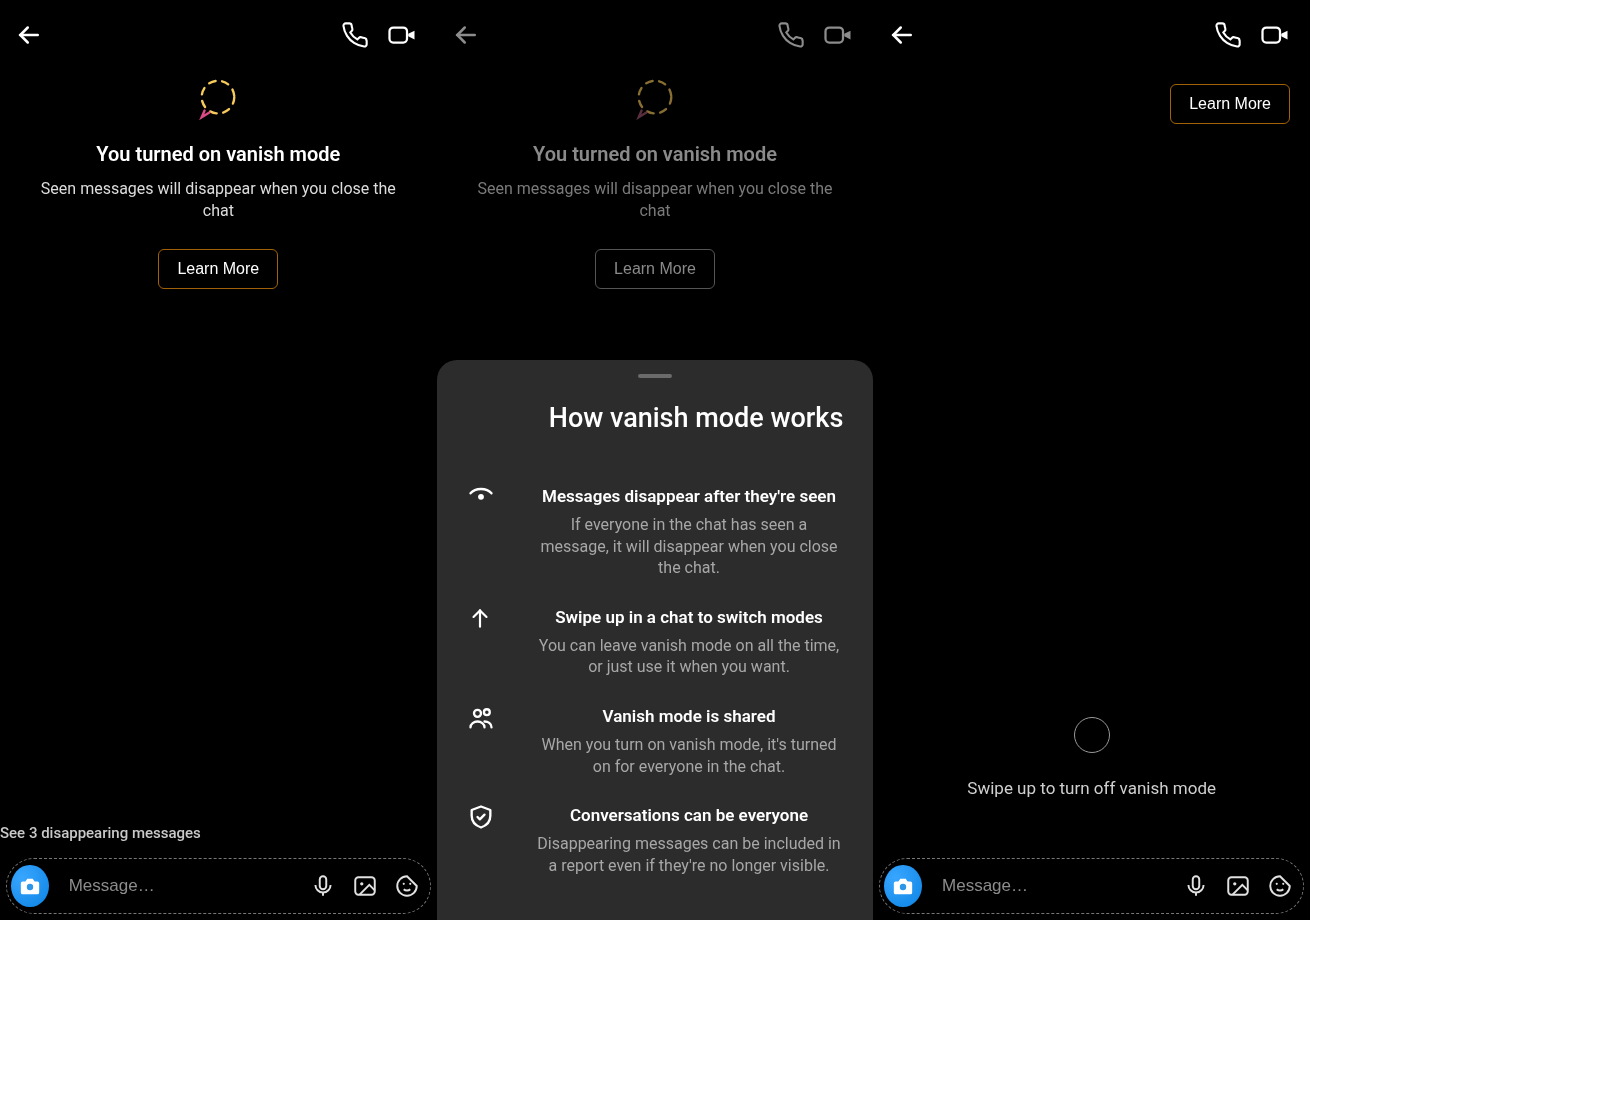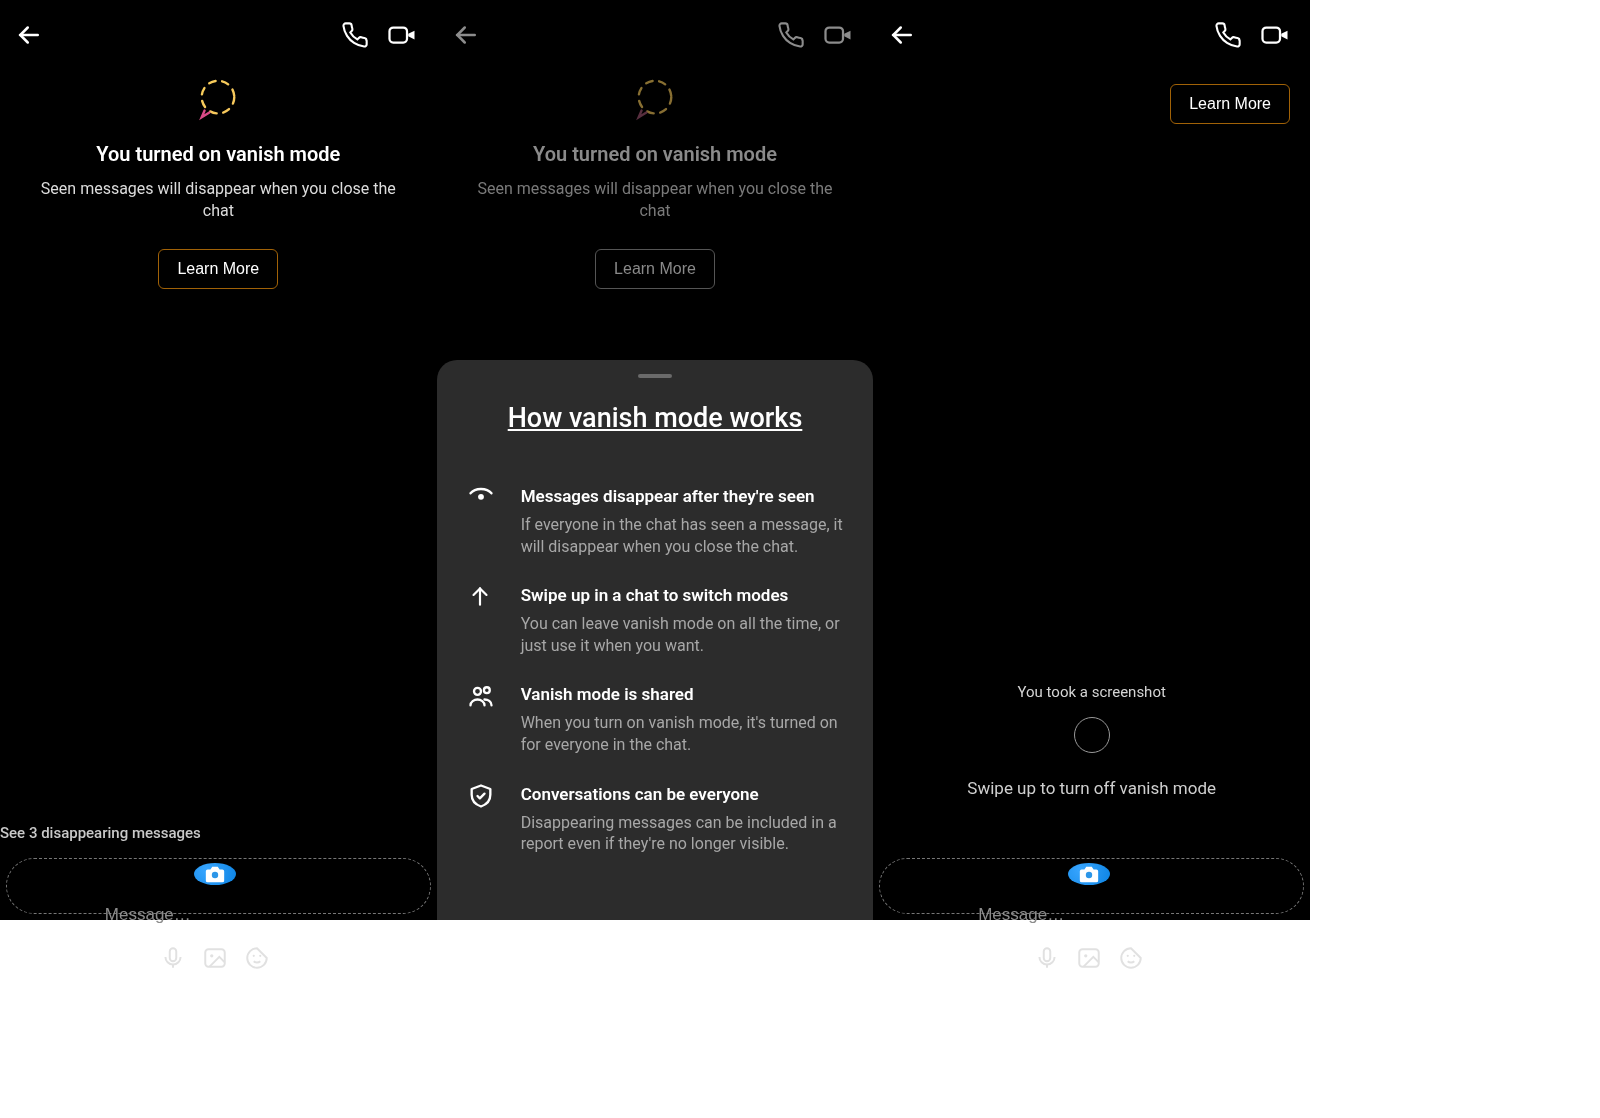--- a/index.html
+++ b/index.html
@@ -84,29 +84,29 @@
     padding: 14px 30px 40px 30px;
   }
   .sheet-handle {
     width: 34px; height: 4px; background:#6a6a6a; border-radius:2px;
     margin: 0 auto 24px auto;
   }
   .sheet-title {
     color:#fff;
     font-size: 27px;
     font-weight:500;
-    text-align:center;
+    text-align:right;
     margin-bottom: 52px;
-    text-decoration: underline;
   }
   .sheet-item {
     display:flex;
-    gap: 26px;
+    gap: 40px;
     margin-bottom: 28px;
     align-items:flex-start;
+    text-align:center;
   }
   .sheet-item-icon { width:28px; flex:0 0 28px; color:#fff; margin-top:-2px; }
   .sheet-item-body { flex:1; }
   .sheet-item-title { color:#fff; font-size:17px; font-weight:600; margin-bottom:8px; }
   .sheet-item-desc { color:#a7a7a7; font-size:16px; line-height:1.35; }
 
   .panel3-top-right {
     position:absolute; top:84px; right:20px;
   }
 
@@ -137,21 +137,20 @@
   .composer {
     position:absolute;
     left: 6px; right:6px; bottom: 6px;
     height: 56px;
     border: 1.2px dashed #777;
     border-radius: 32px;
     display:flex;
     align-items:center;
     padding: 4px 10px 4px 4px;
     gap: 20px;
-    flex-direction: column;
   }
   .cam-btn {
     width:42px; height:42px; border-radius:50%;
     background: radial-gradient(circle at 30% 30%, #38a6ff, #0c83e3);
     display:flex; align-items:center; justify-content:center;
   }
   .msg-input {
     flex:1; background:transparent; border:none; outline:none;
     color:#bbb; font-size:17px;
   }
@@ -362,21 +361,20 @@
             </svg>
         </span>
       </div>
     </div>
 
     <div class="panel3-top-right">
       <button class="learn-btn">Learn More</button>
     </div>
 
     <div class="status-group">
-      <div>You took a screenshot</div>
       <div class="spinner"></div>
       <div class="swipe-hint">Swipe up to turn off vanish mode</div>
     </div>
 
     <div class="composer">
       <div class="cam-btn">
         <svg width="22" height="22" viewBox="0 0 24 24" fill="#fff">
             <path d="M4 7h3l2-3h6l2 3h3a2 2 0 0 1 2 2v10a2 2 0 0 1-2 2H4a2 2 0 0 1-2-2V9a2 2 0 0 1 2-2z"></path>
             <circle cx="12" cy="13" r="3.5" fill="#2c96e8"></circle>
           </svg>

